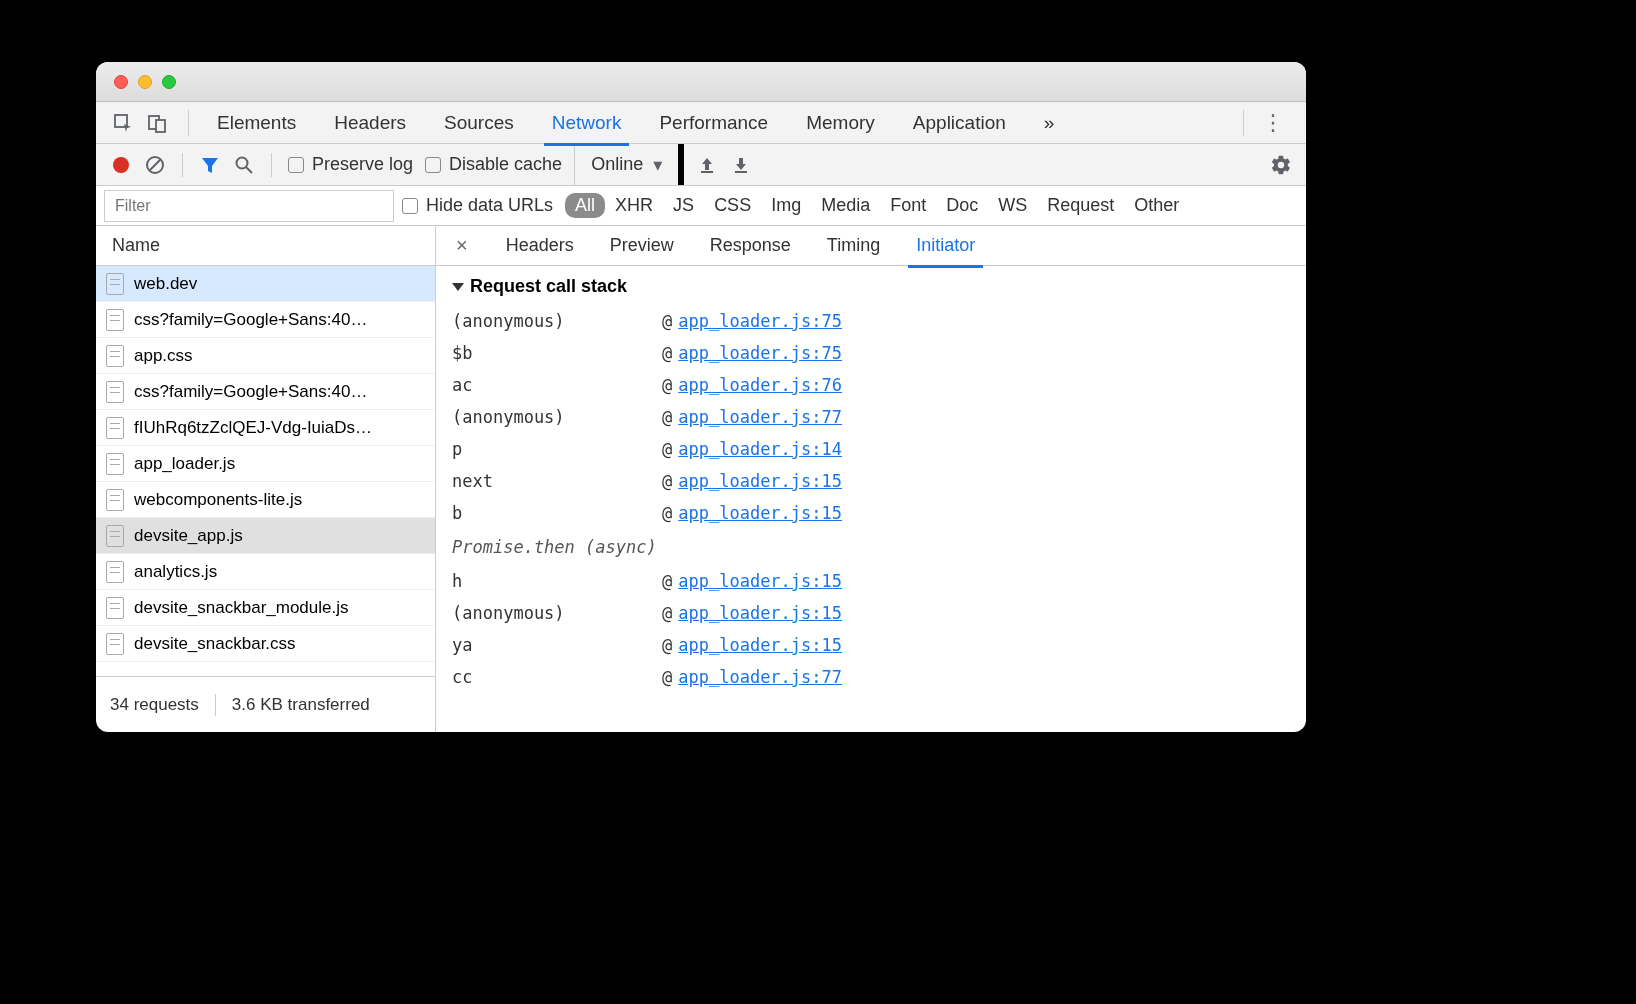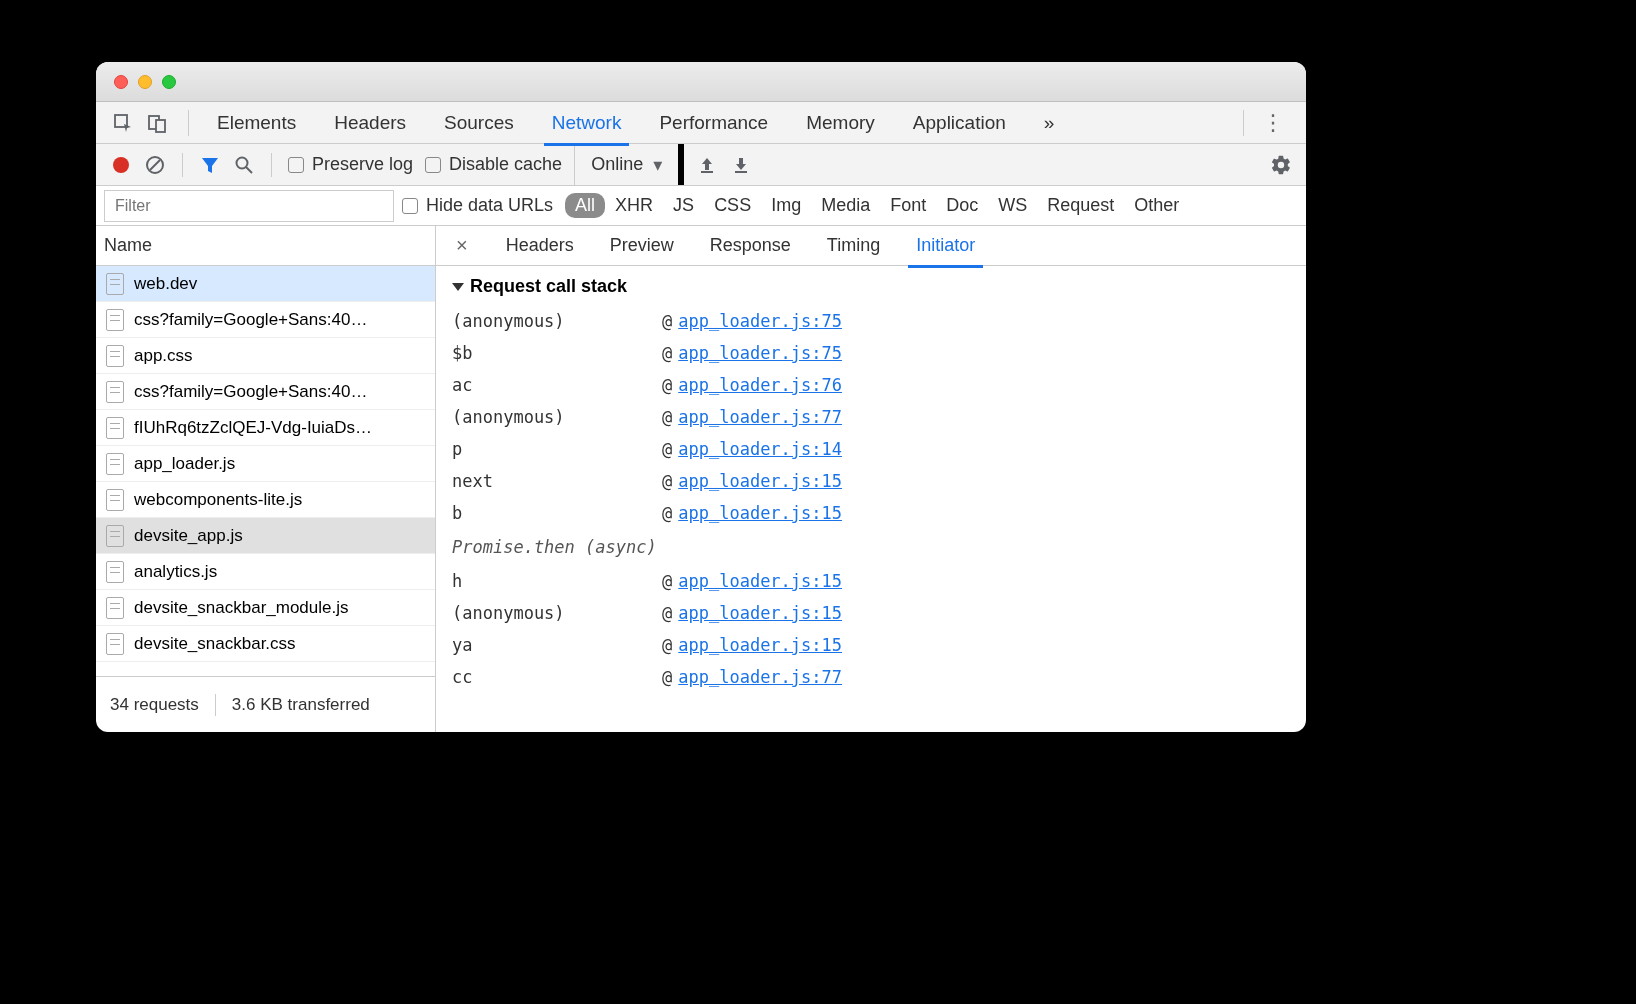--- a/index.html
+++ b/index.html
@@ -159,21 +159,21 @@
     width: 340px;
     border-right: 1px solid #ccc;
     display: flex;
     flex-direction: column;
   }
   .col-header {
     height: 40px;
     border-bottom: 1px solid #ccc;
     display: flex;
     align-items: center;
-    padding: 0 8px;
+    padding: 0 16px;
     font-size: 18px;
     color: #333;
   }
   .reqlist {
     flex: 1;
     overflow: hidden;
   }
   .reqrow {
     height: 36px;
     display: flex;

